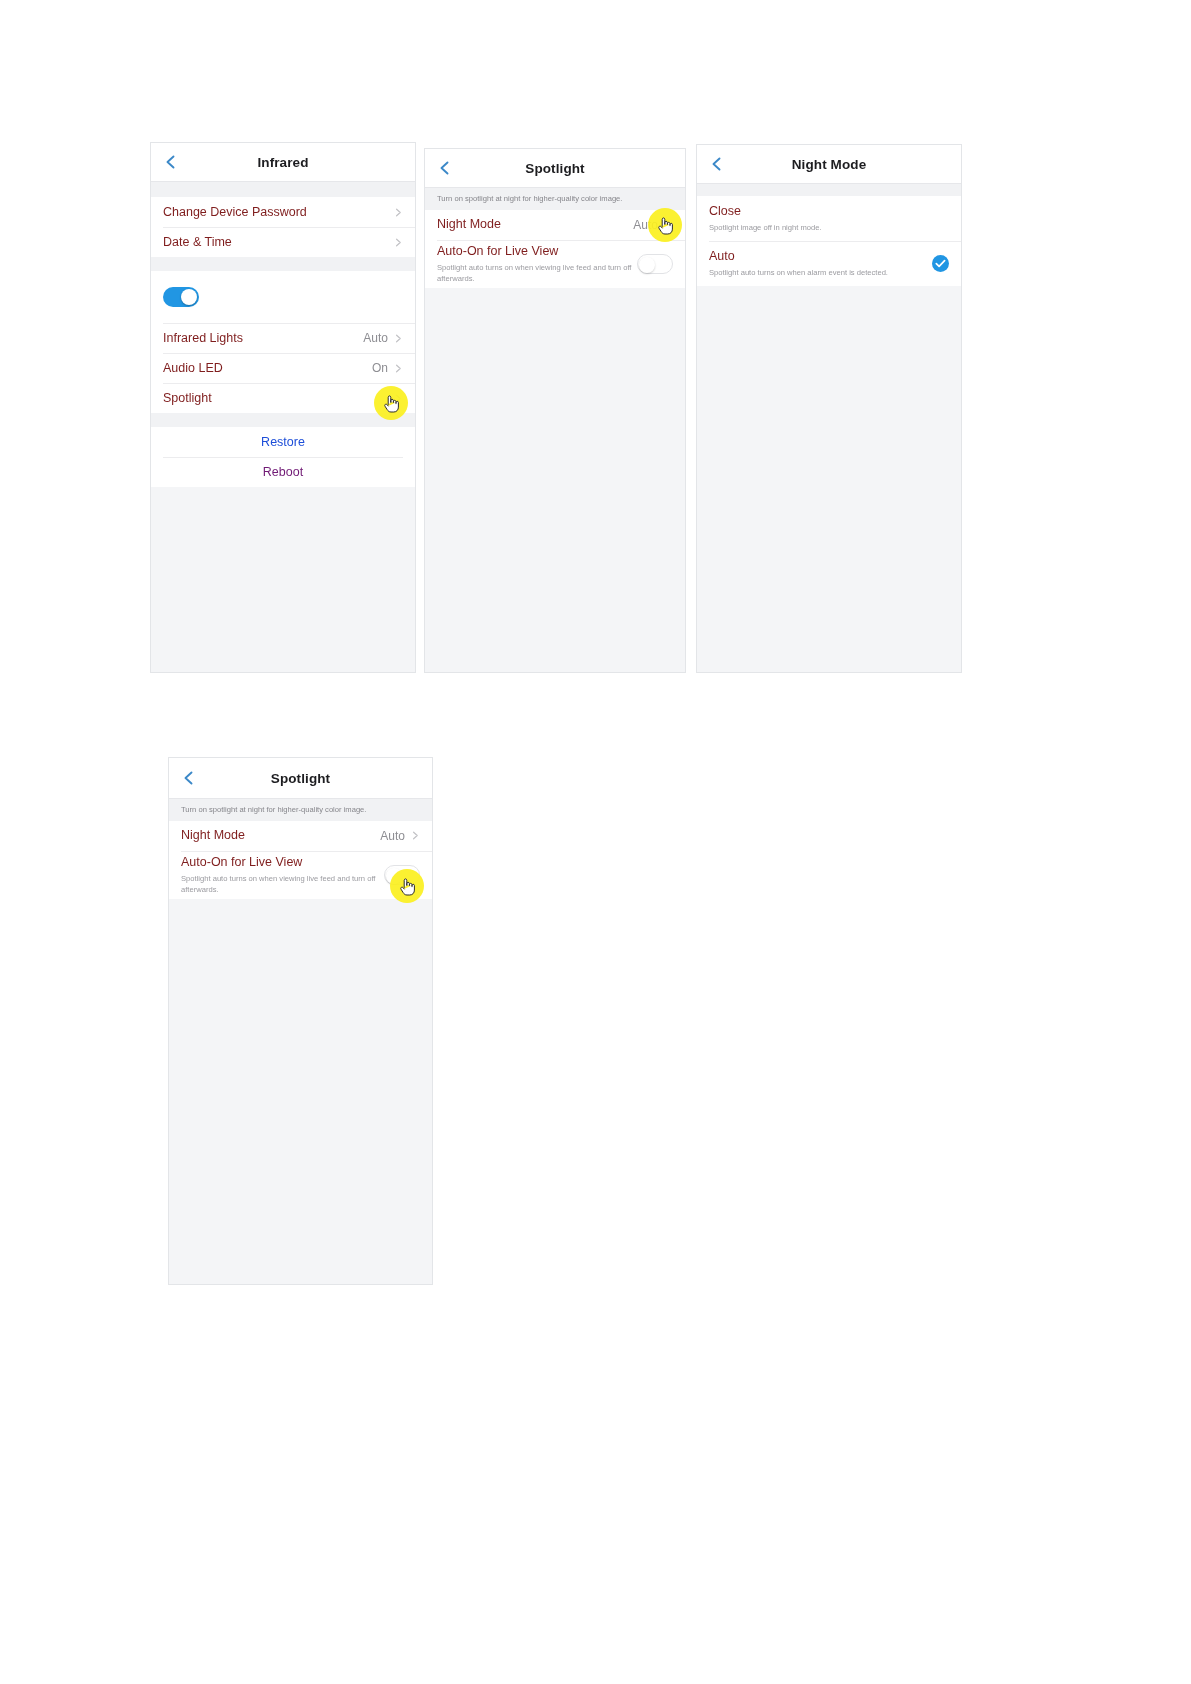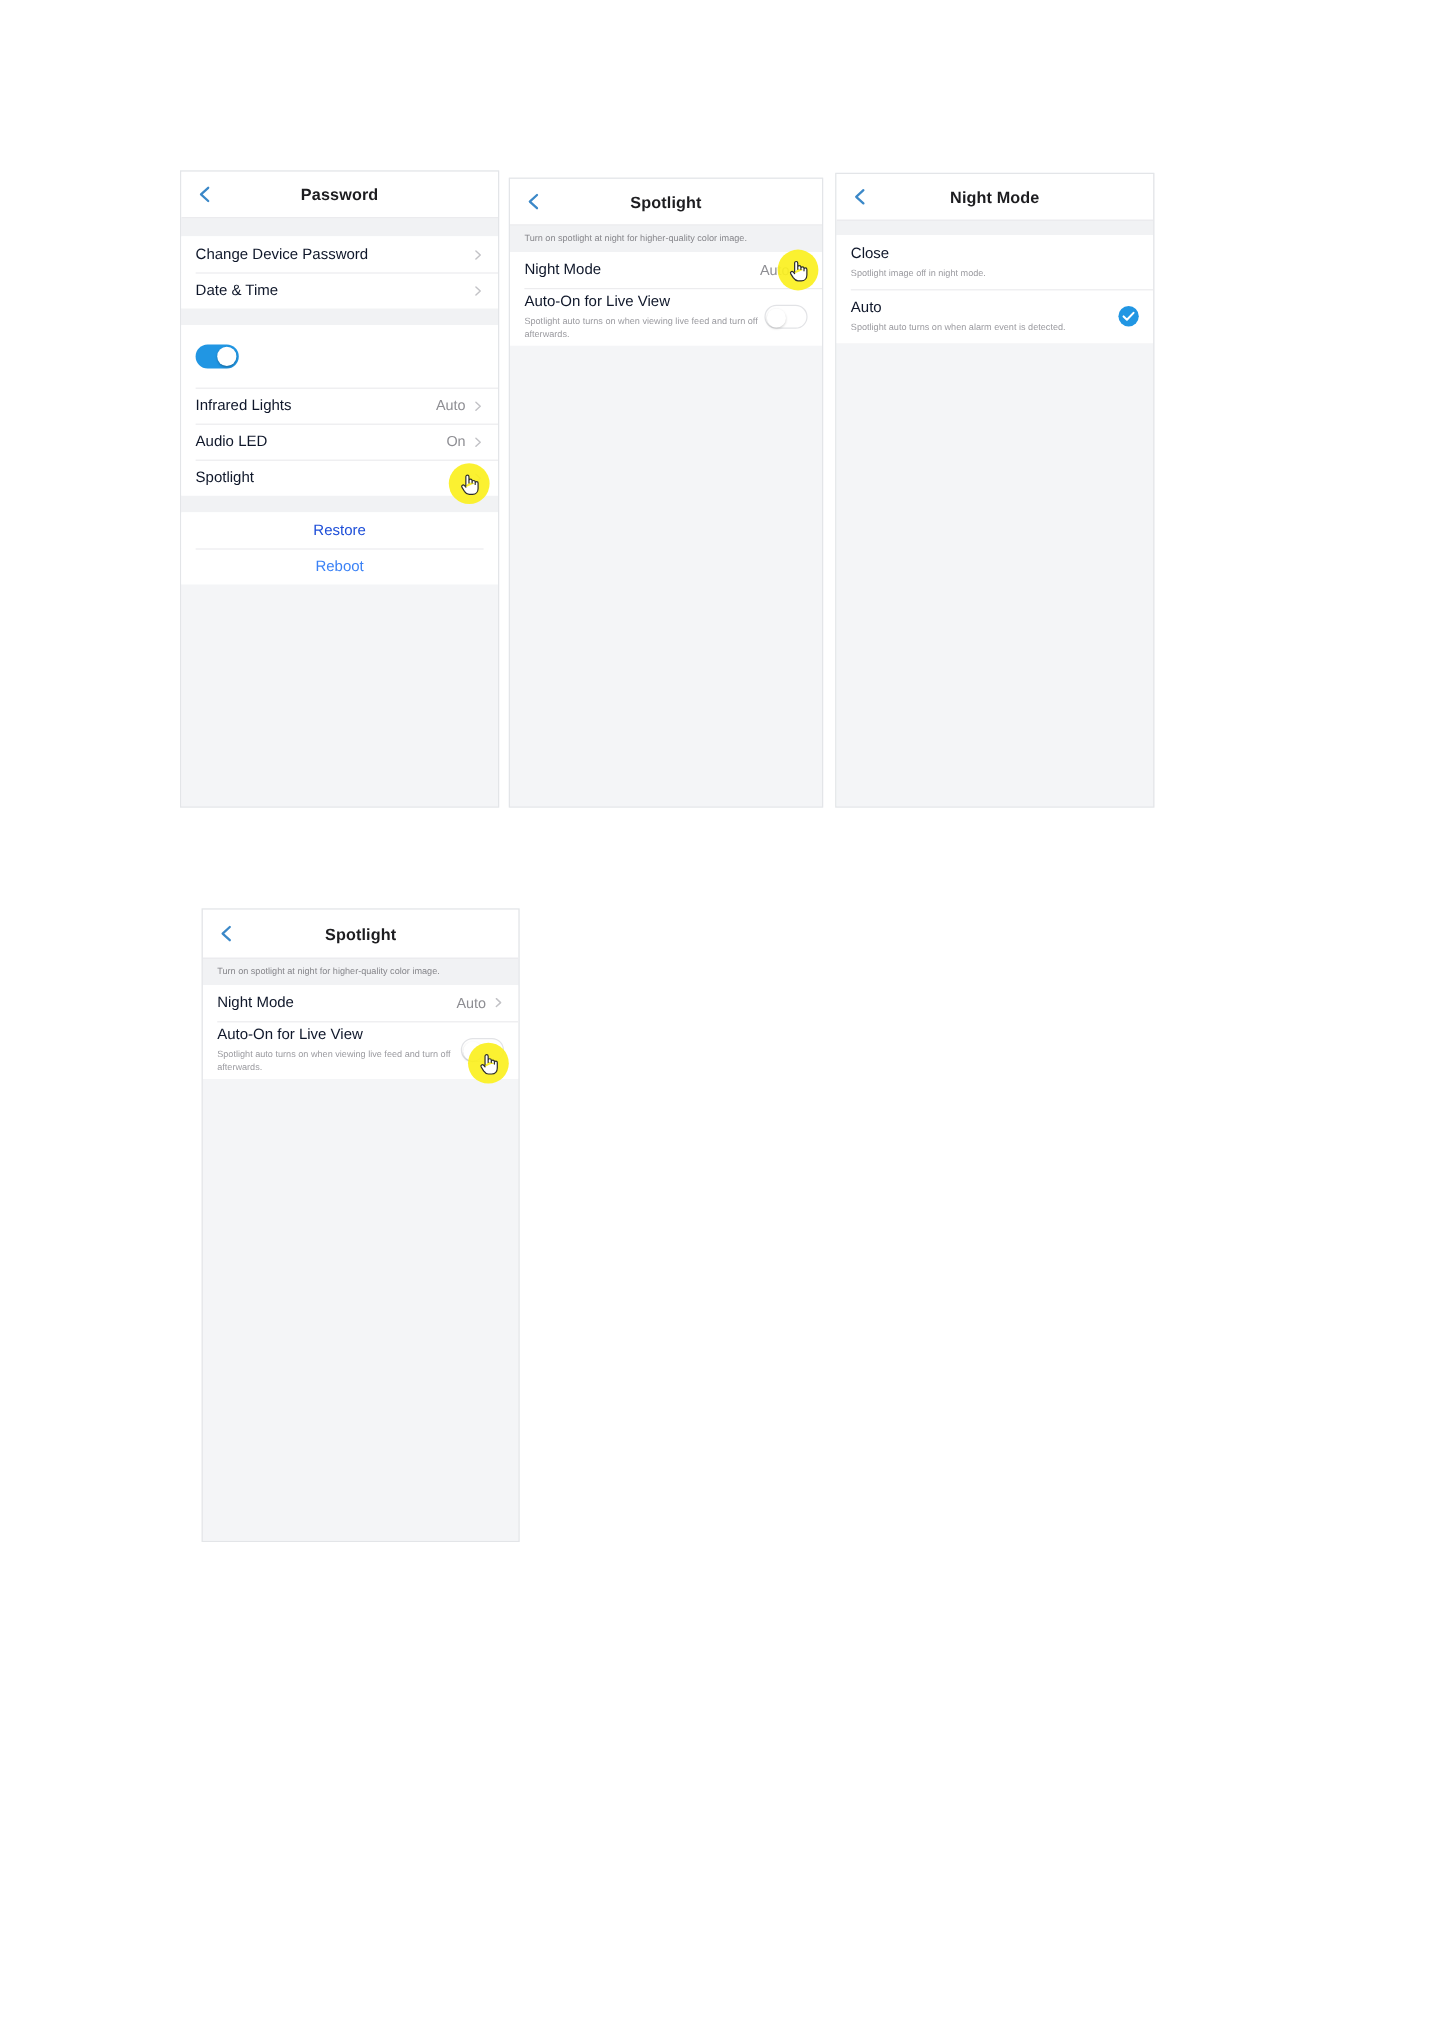--- a/index.html
+++ b/index.html
@@ -74,21 +74,21 @@
     top: 0;
     height: 1px;
     background: #ececee;
   }
   .row-main {
     flex: 1 1 auto;
     min-width: 0;
   }
   .row-label {
     font-size: 12.5px;
-    color: #0f172a;
+    color: #7f1d1d;
     line-height: 1.35;
   }
   .row-sub {
     font-size: 7.6px;
     color: #9b9ba0;
     line-height: 1.5;
     margin-top: 2px;
   }
   .row-value {
     font-size: 12px;
@@ -139,21 +139,21 @@
   .action-row + .action-row::before {
     content: "";
     position: absolute;
     left: 12px;
     right: 12px;
     top: 0;
     height: 1px;
     background: #ececee;
   }
   .action-restore { color: #1d4ed8; }
-  .action-reboot { color: #3b82f6; }
+  .action-reboot { color: #701a75; }
 
   .hint-bar {
     background: #f1f2f4;
     padding: 6px 12px 5px 12px;
     font-size: 7.6px;
     color: #86868b;
     line-height: 1.4;
   }
 
   .fill-rest { background: #f4f5f7; flex: 1 1 auto; }
@@ -205,21 +205,21 @@
 
 <div class="panel" style="left:150px; top:142px; width:266px; height:531px;">
   <div class="panel-body">
 
     <div class="nav-bar">
       <span class="back-chevron">
         <svg viewBox="0 0 16 16" width="16" height="16" aria-hidden="true">
           <polyline points="10.5,2.5 4.5,8 10.5,13.5" fill="none" stroke="#3b88c8" stroke-width="1.9" stroke-linecap="round" stroke-linejoin="round"></polyline>
         </svg>
       </span>
-      <span class="nav-title">Password</span>
+      <span class="nav-title">Infrared</span>
     </div>
 
     <div class="grey-gap"></div>
 
     <div class="section">
       <div class="row" style="height:30px;">
         <div class="row-main">
           <div class="row-label">Change Device Password</div>
         </div>
         <span class="chev-right">

